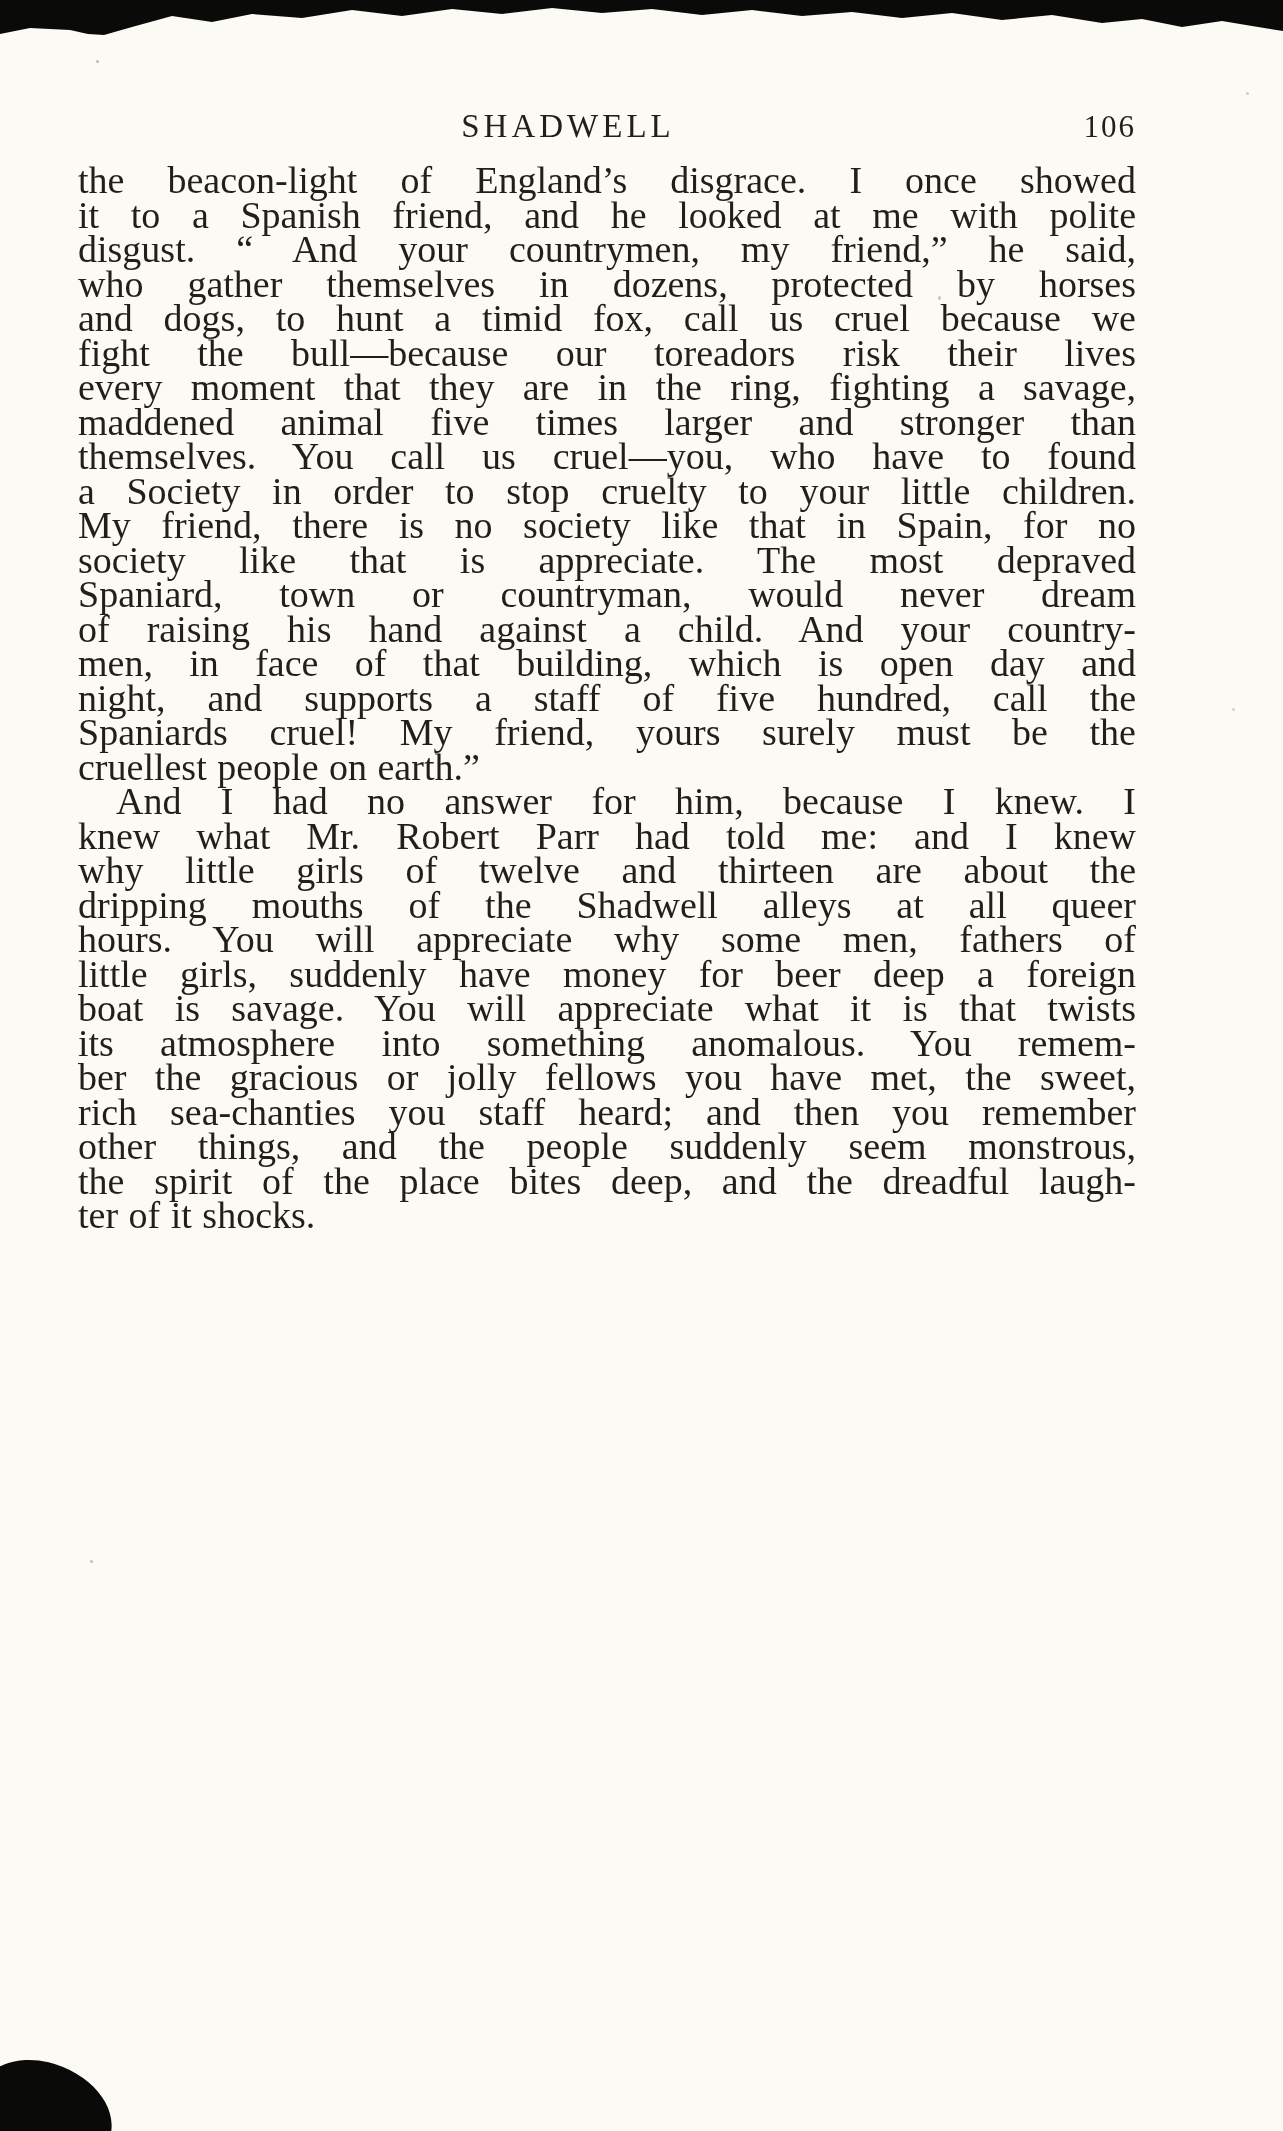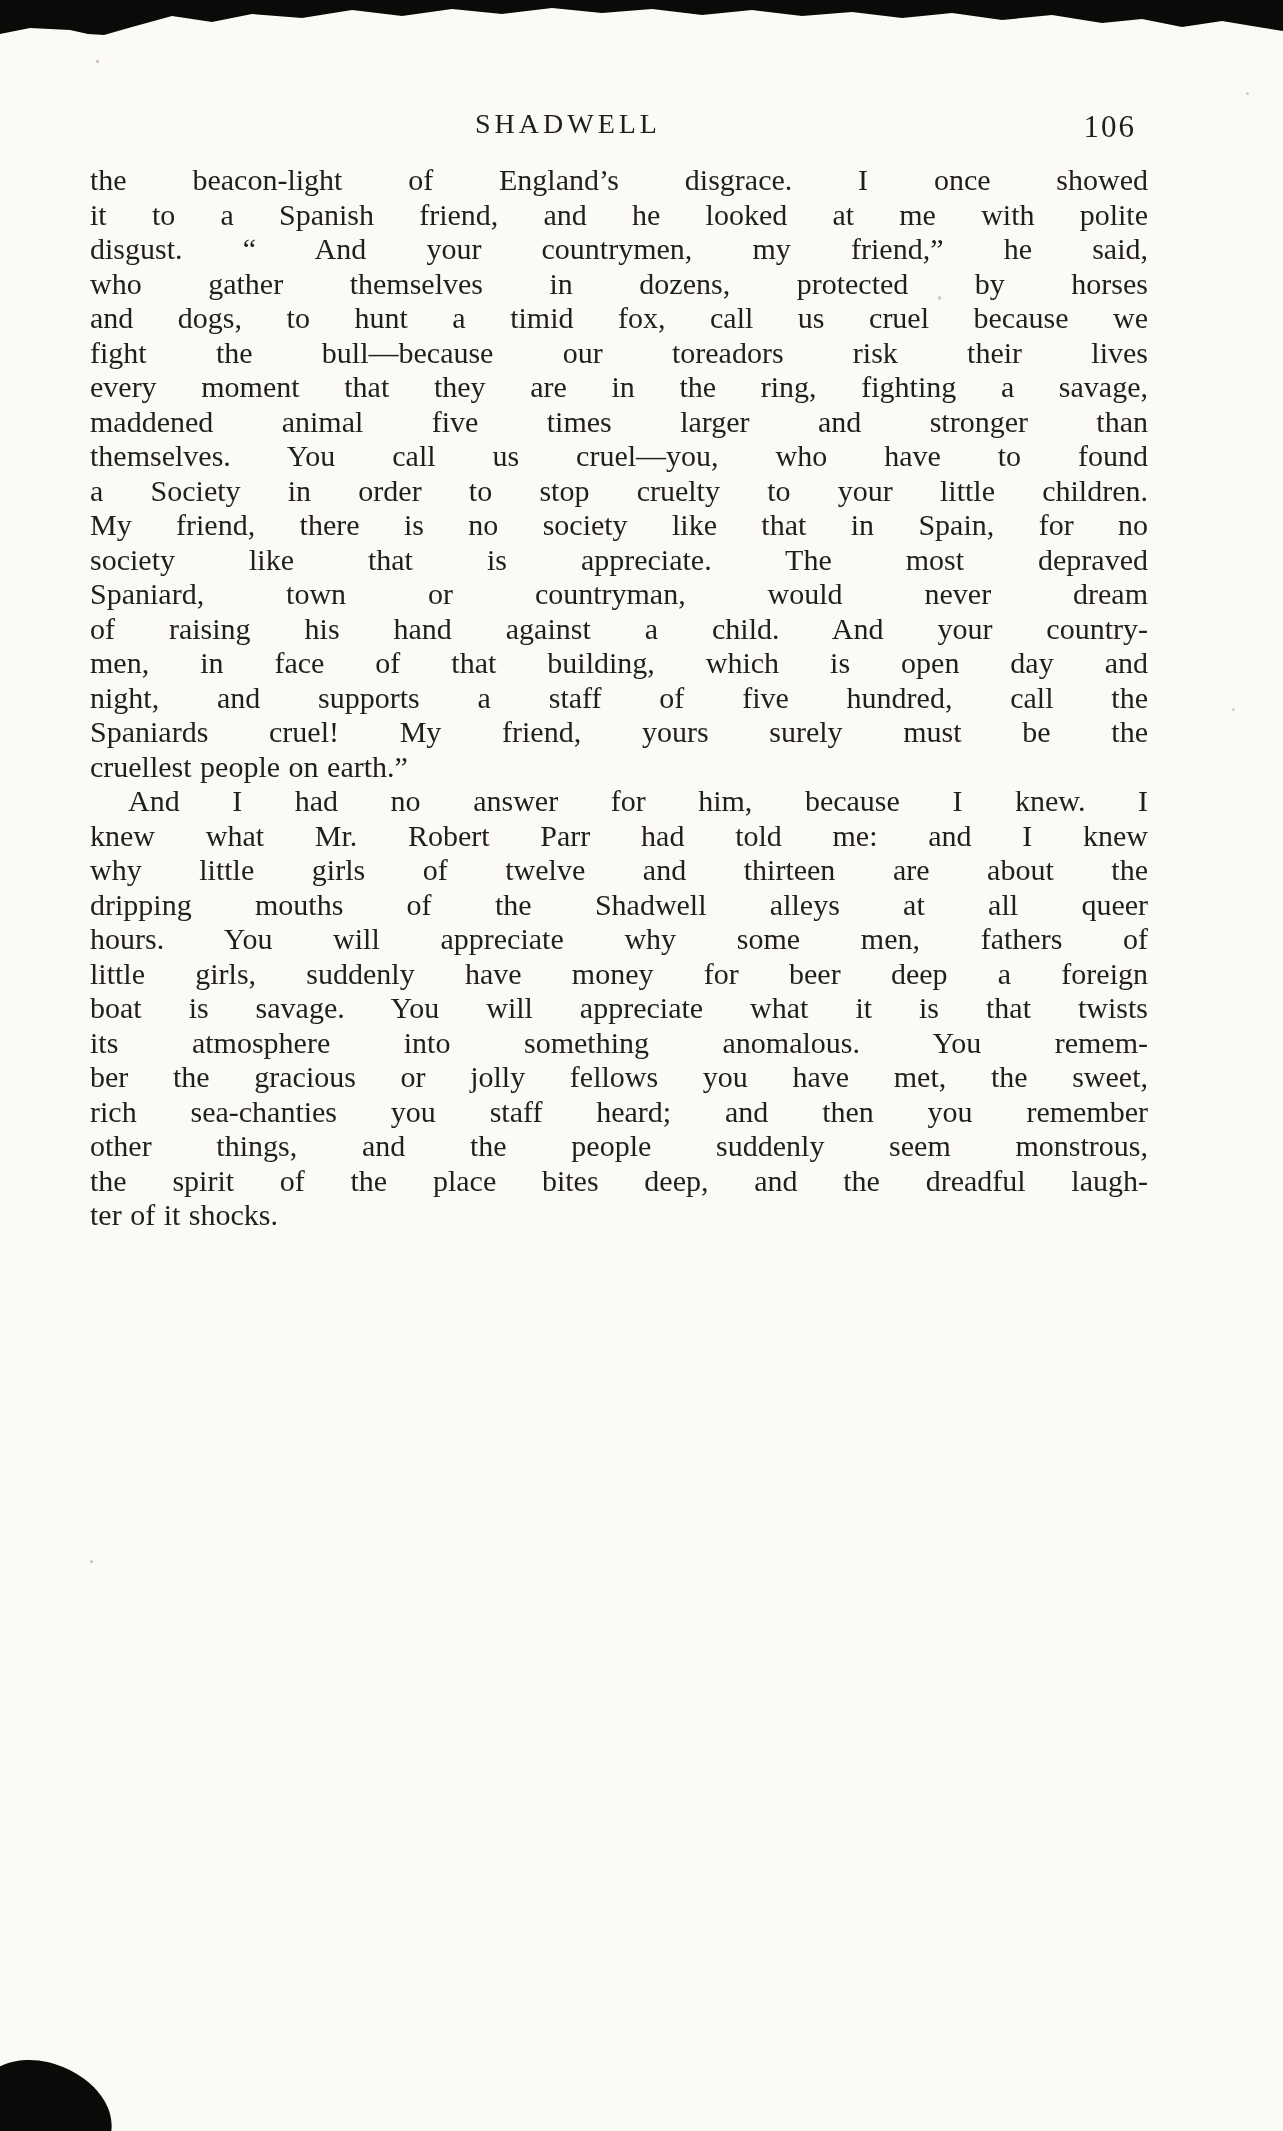--- a/index.html
+++ b/index.html
@@ -35,38 +35,38 @@
     left: 78px;
     width: 1058px;
     height: 42px;
   }
   .page-title {
     position: absolute;
     left: 0;
     right: 0;
     text-align: center;
     transform: translateX(-39px);
-    font-size: 28px;
+    font-size: 33px;
     letter-spacing: 4px;
     color: var(--ink);
   }
   .page-number {
     position: absolute;
     right: 0;
     top: 1px;
     font-size: 31px;
     letter-spacing: 2px;
     color: var(--ink);
   }
   .body-text {
     position: absolute;
     top: 163px;
-    left: 90px;
+    left: 78px;
     width: 1058px;
-    font-size: 30px;
+    font-size: 38px;
     line-height: 34.5px;
   }
   .text-line {
     text-align: justify;
     text-align-last: justify;
     white-space: normal;
     word-spacing: 1px;
   }
   .text-line.last-line {
     text-align-last: left;

